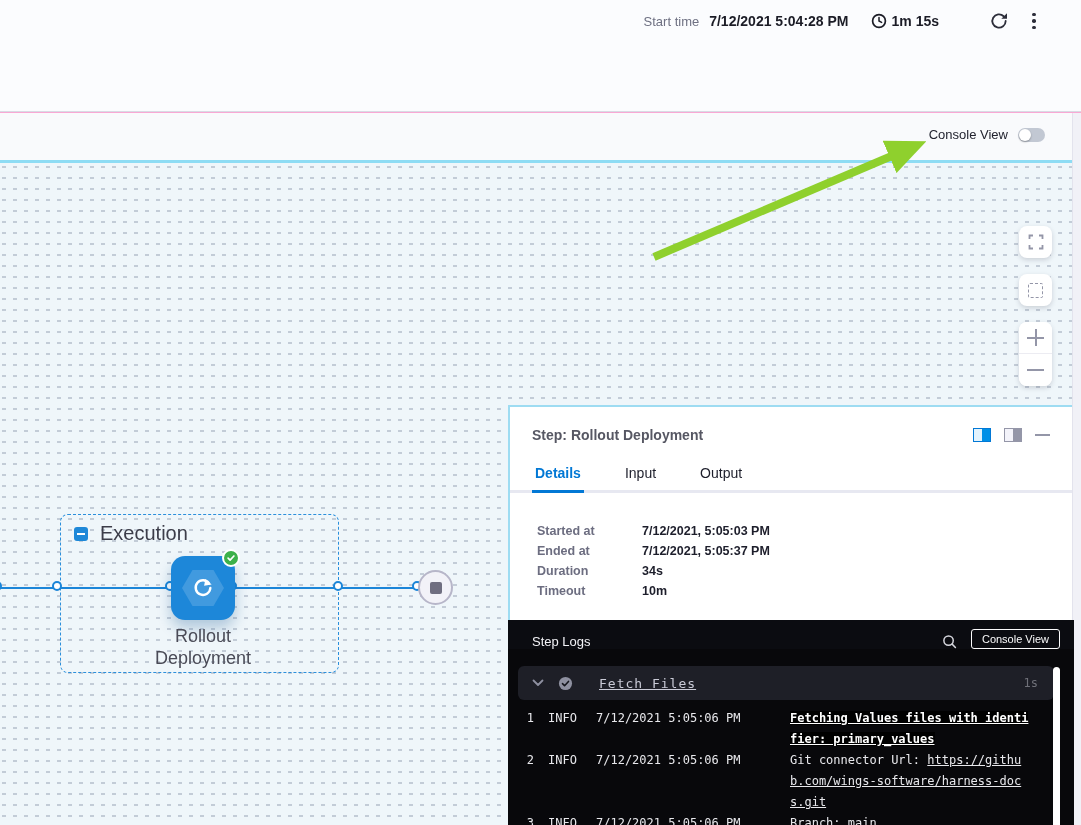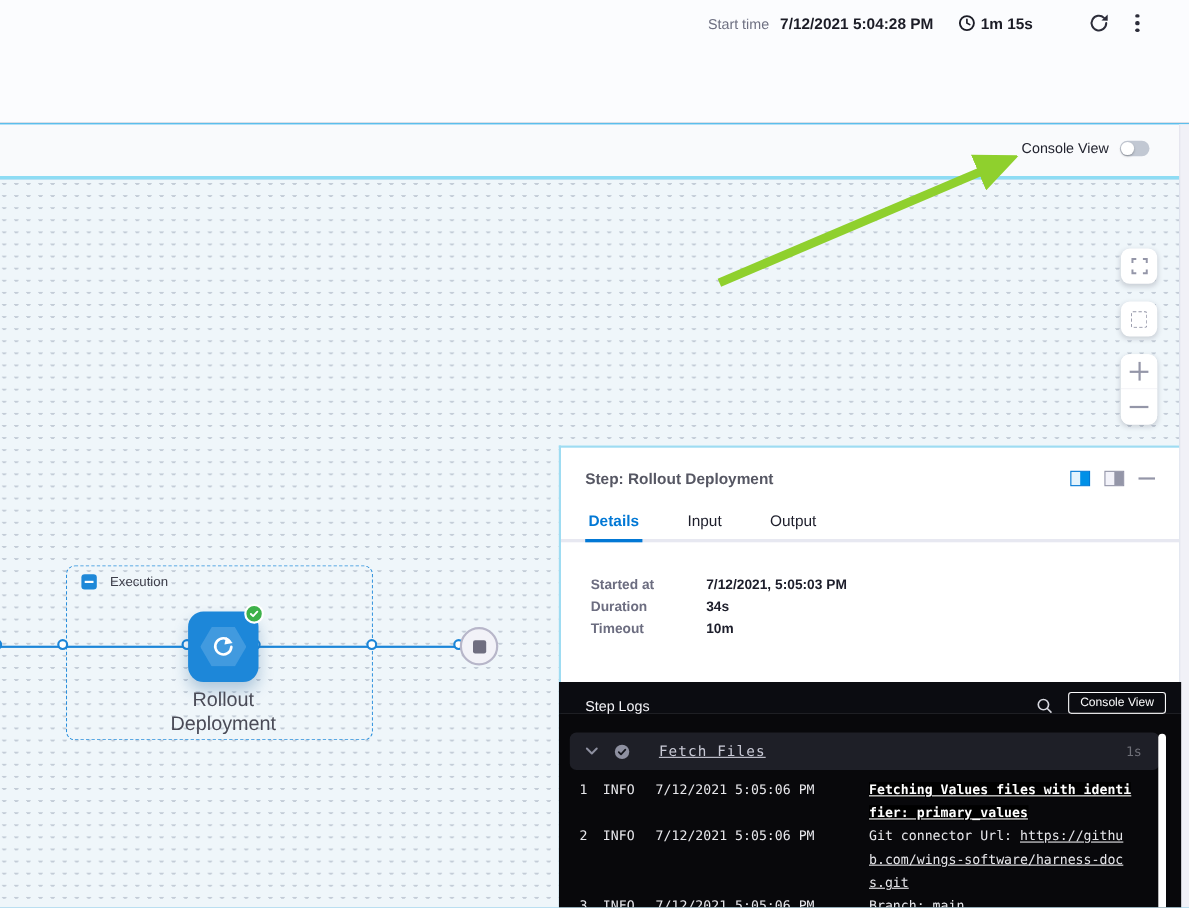--- a/index.html
+++ b/index.html
@@ -1,19 +1,19 @@
 <!DOCTYPE html>
 <html><head>
 <meta charset="utf-8">
 <style>
   * { box-sizing: border-box; margin: 0; padding: 0; }
   body { margin: 0; background: #e8e8e8; }
   .screen {
     position: relative; width: 1081px; height: 825px; overflow: hidden;
-    background: #0ea5e9; font-family: "Liberation Sans", sans-serif; padding-left: 25px;
+    background: #f9a8d4; font-family: "Liberation Sans", sans-serif; padding-left: 25px;
   }
 
   
   .top-header { position: absolute; top: 0; left: 0; width: 1081px; height: 112px;
     background: #fbfcfe; border-bottom: 1px solid #d9dbe4; }
   .top-right { position: absolute; top: 0; left: 0; right: 38px; height: 42px;
     display: flex; align-items: center; justify-content: flex-end; }
   .start-label { font-size: 13px; color: #6e7082; margin-right: 10px; }
   .start-value { font-size: 14px; font-weight: 700; color: #1b1c26; margin-right: 22px; }
   .elapsed { display: flex; align-items: center; gap: 5px; font-size: 14px; font-weight: 700; color: #1b1c26; }
@@ -48,21 +48,21 @@
   
   .pipe-line { position: absolute; left: 0; top: 587px; width: 436px; height: 2px; background: #1b85d8; z-index: 1; }
   .port { position: absolute; width: 10px; height: 10px; background: #fff; border: 2px solid #1b85d8;
     border-radius: 50%; z-index: 2; }
   .exec-box { position: absolute; left: 60px; top: 514px; width: 279px; height: 159px;
     border: 1px dashed #2a8fdc; border-radius: 8px; z-index: 1; }
   .exec-header { position: absolute; left: 13px; top: 7px; display: flex; align-items: center; gap: 12px; }
   .collapse-btn { width: 14px; height: 14px; background: #1e88d8; border: none; border-radius: 3px;
     position: relative; cursor: pointer; }
   .collapse-btn i { position: absolute; left: 3px; top: 6px; width: 8px; height: 2px; background: #fff; display: block; }
-  .exec-label { font-size: 12px; color: #3c3d49; }
+  .exec-label { font-size: 20px; color: #3c3d49; }
 
   .node { position: absolute; left: 171px; top: 556px; width: 64px; height: 64px; background: #1d87d9;
     border-radius: 14px; z-index: 3; cursor: pointer; box-shadow: 0 8px 14px rgba(10,80,140,.28);
     display: flex; align-items: center; justify-content: center; }
   .node .hex { width: 42px; height: 36px; background: rgba(255,255,255,.16);
     clip-path: polygon(0% 50%, 25% 0%, 75% 0%, 100% 50%, 75% 100%, 25% 100%);
     display: flex; align-items: center; justify-content: center; }
   .badge { position: absolute; left: 222px; top: 549px; width: 18px; height: 18px; border-radius: 50%;
     background: #3db14a; border: 2px solid #fff; z-index: 4;
     display: flex; align-items: center; justify-content: center; }
@@ -269,20 +269,24 @@
       <span class="tab">Input</span>
       <span class="tab">Output</span>
     </div>
 
     <div class="details">
       <div class="detail-row">
         <span class="detail-label">Started at</span>
         <span class="detail-value">7/12/2021, 5:05:03 PM</span>
       </div>
       <div class="detail-row">
+        <span class="detail-label">Ended at</span>
+        <span class="detail-value">7/12/2021, 5:05:37 PM</span>
+      </div>
+      <div class="detail-row">
         <span class="detail-label">Duration</span>
         <span class="detail-value">34s</span>
       </div>
       <div class="detail-row">
         <span class="detail-label">Timeout</span>
         <span class="detail-value">10m</span>
       </div>
     </div>
 
     <div class="logs">

